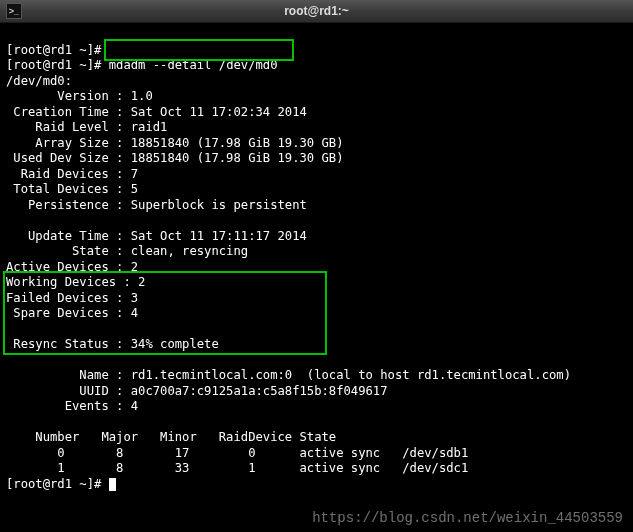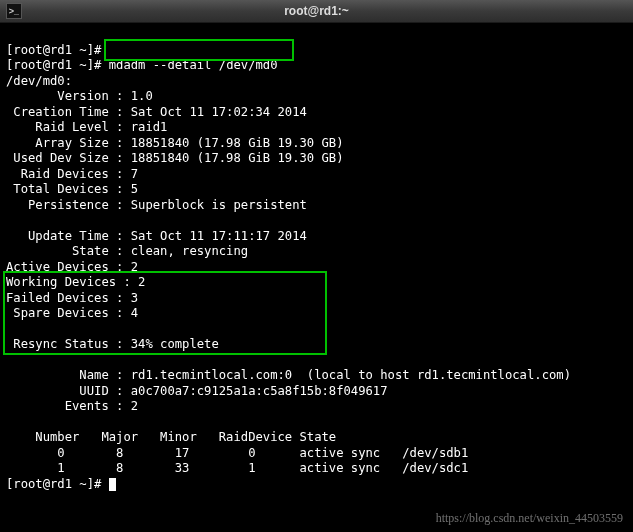--- a/index.html
+++ b/index.html
@@ -85,22 +85,22 @@
     font-family: sans-serif;
     font-size: 19px;
     color: #fff;
     pointer-events: none;
     text-shadow: 0 0 2px #000;
   }
   .small-watermark {
     position: absolute;
     bottom: 6px;
     right: 10px;
-    font-family: Liberation Serif, serif;
-    font-size: 12px;
+    font-family: Liberation Mono, monospace;
+    font-size: 14px;
     color: rgba(200,200,200,0.55);
     pointer-events: none;
   }
 </style>
 </head>
 <body>
 
 <div class="window">
   <div class="titlebar">
     <div class="icon">&gt;_</div>
@@ -124,21 +124,21 @@
 <span>         State : clean, resyncing</span>
 <span>Active Devices : 2</span>
 <span>Working Devices : 2</span>
 <span>Failed Devices : 3</span>
 <span> Spare Devices : 4</span>
 
 <span> Resync Status : 34% complete</span>
 
 <span>          Name : rd1.tecmintlocal.com:0  (local to host rd1.tecmintlocal.com)</span>
 <span>          UUID : a0c700a7:c9125a1a:c5a8f15b:8f049617</span>
-<span>        Events : 2</span>
+<span>        Events : 4</span>
 
 <span>    Number   Major   Minor   RaidDevice State</span>
 <span>       0       8       17        0      active sync   /dev/sdb1</span>
 <span>       1       8       33        1      active sync   /dev/sdc1</span>
 <span>[root@rd1 ~]# </span><span class="cursor"></span>
     <div class="hl-cmd"></div>
     <div class="hl-state"></div>
   </div>
 
   <div class="small-watermark">https://blog.csdn.net/weixin_44503559</div>

